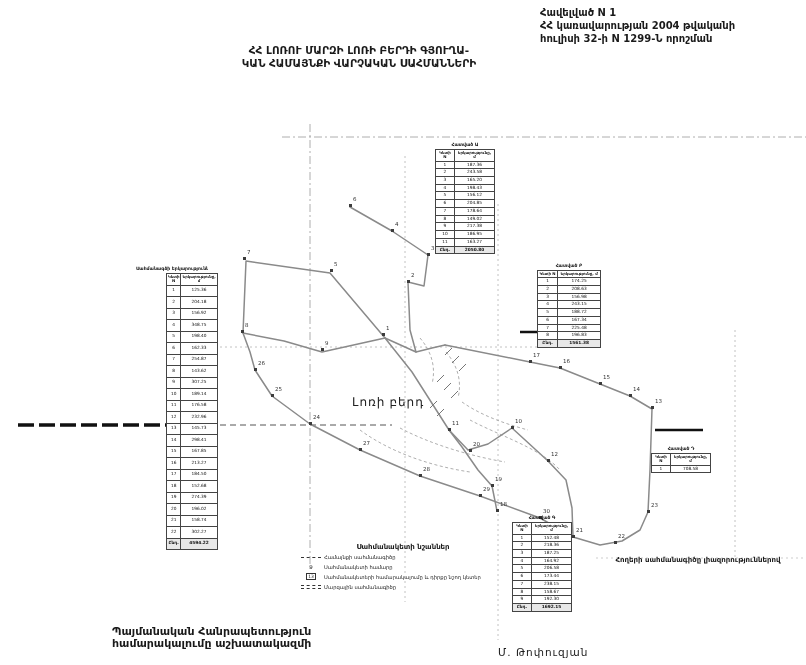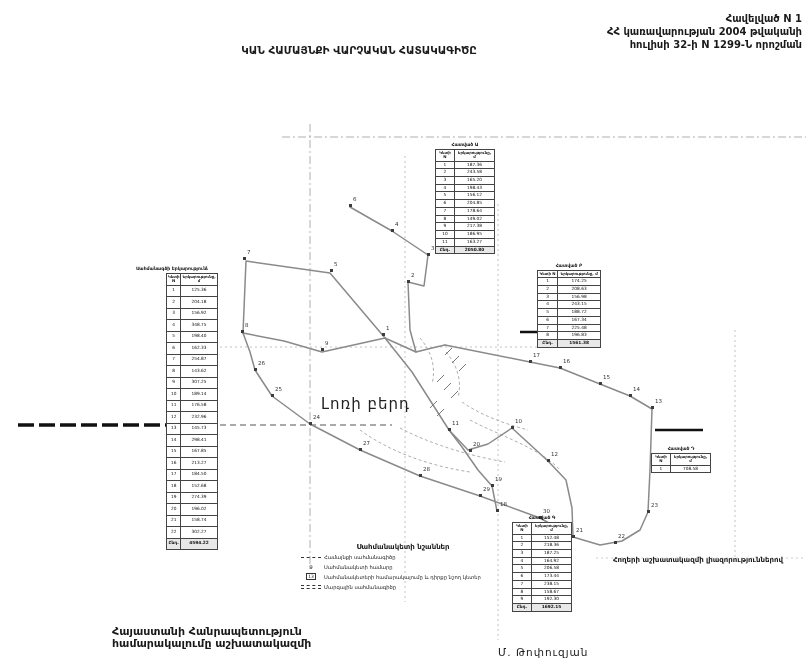--- a/index.html
+++ b/index.html
@@ -2,30 +2,30 @@
 <html><head>
 <meta charset="utf-8">
 <style>
   html,body{margin:0;padding:0;}
   body{
     width:806px;height:665px;background:#ffffff;position:relative;overflow:hidden;
     font-family:"DejaVu Sans", sans-serif;color:#1a1a1a;
   }
   .abs{position:absolute;}
   
-  .appendix{left:540px;top:12px;width:262px;text-align:right;font-weight:bold;
+  .appendix{left:540px;top:6px;width:262px;text-align:left;font-weight:bold;
     font-size:10px;line-height:1.3;}
   .map-title{left:228px;top:44px;width:262px;text-align:center;font-weight:bold;
     font-size:10.5px;line-height:1.25;}
   
   .svg-layer{left:0;top:0;width:806px;height:665px;}
   
   .map-pt{position:absolute;width:3px;height:3px;background:#3c3c3c;}
   .map-num{position:absolute;font-size:5.5px;color:#333;line-height:1;}
-  .place-label{left:321px;top:395px;font-size:15px;color:#222;letter-spacing:1px;}
+  .place-label{left:352px;top:395px;font-size:12px;color:#222;letter-spacing:1px;font-family:Liberation Serif, serif;}
   
   .tbl-wrap{position:absolute;}
   .tbl-title{font-size:4.6px;font-weight:bold;text-align:center;color:#111;
     margin-bottom:2px;white-space:nowrap;overflow:hidden;}
   table.coord{border-collapse:collapse;background:#fff;}
   table.coord td,table.coord th{border:0.5px solid #444;font-size:4.3px;
     font-weight:normal;text-align:center;padding:1px 1px;color:#111;line-height:1.1;}
   table.coord th{font-size:3.9px;font-weight:bold;}
   table.coord tr.total td{font-weight:bold;background:#e8e8e8;}
   .t-left  {left:136px;top:266px;width:72px;}
@@ -170,21 +170,22 @@
     <span class="map-num" style="left: 543px; top: 509px;">30</span>
   </div>
 
 <div class="abs appendix">
   <div>Հավելված N 1</div>
   <div>ՀՀ կառավարության 2004 թվականի</div>
   <div>հուլիսի 32-ի N 1299-Ն որոշման</div>
 </div>
 
 <div class="abs map-title">
-  <div>ԿԱՆ ՀԱՄԱՅՆՔԻ ՎԱՐՉԱԿԱՆ ՀԱՏԱԿԱԳԻԾԸ</div>
+  <div>ՀՀ ԼՈՌՈՒ ՄԱՐԶԻ ԼՈՌԻ ԲԵՐԴԻ ԳՅՈՒՂԱ-</div>
+  <div>ԿԱՆ ՀԱՄԱՅՆՔԻ ՎԱՐՉԱԿԱՆ ՍԱՀՄԱՆՆԵՐԻ</div>
 </div>
 
 <div class="abs place-label">Լոռի բերդ</div>
 
 <div class="tbl-wrap t-left">
     <div class="tbl-title">Սահմանագծի երկարությունները</div>
     <table class="coord">
       <tbody>
         <tr>
           <th>Կետի N</th>
@@ -471,20 +472,20 @@
   <div class="legend-item">
     <span class="legend-sym"><span class="sym-box">13</span></span>
     <span class="legend-label">Սահմանակետերի համարակալումը և դիրքը նշող կետեր</span>
   </div>
   <div class="legend-item">
     <span class="legend-sym"><span class="sym-dline"></span></span>
     <span class="legend-label">Մարզային սահմանագիծը</span>
   </div>
 </div>
 
-<div class="abs sig-right">Հողերի աշխատակազմի լիազորություններով</div>
+<div class="abs sig-right">Հողերի սահմանագիծը լիազորություններով</div>
 
 <div class="abs sig-left">
-  <div>Հայաստանի Հանրապետություն</div>
+  <div>Պայմանական Հանրապետություն</div>
   <div>համարակալումը աշխատակազմի</div>
 </div>
 
 <div class="abs sig-name">Մ. Թոփուզյան</div>
 
 </body></html>

